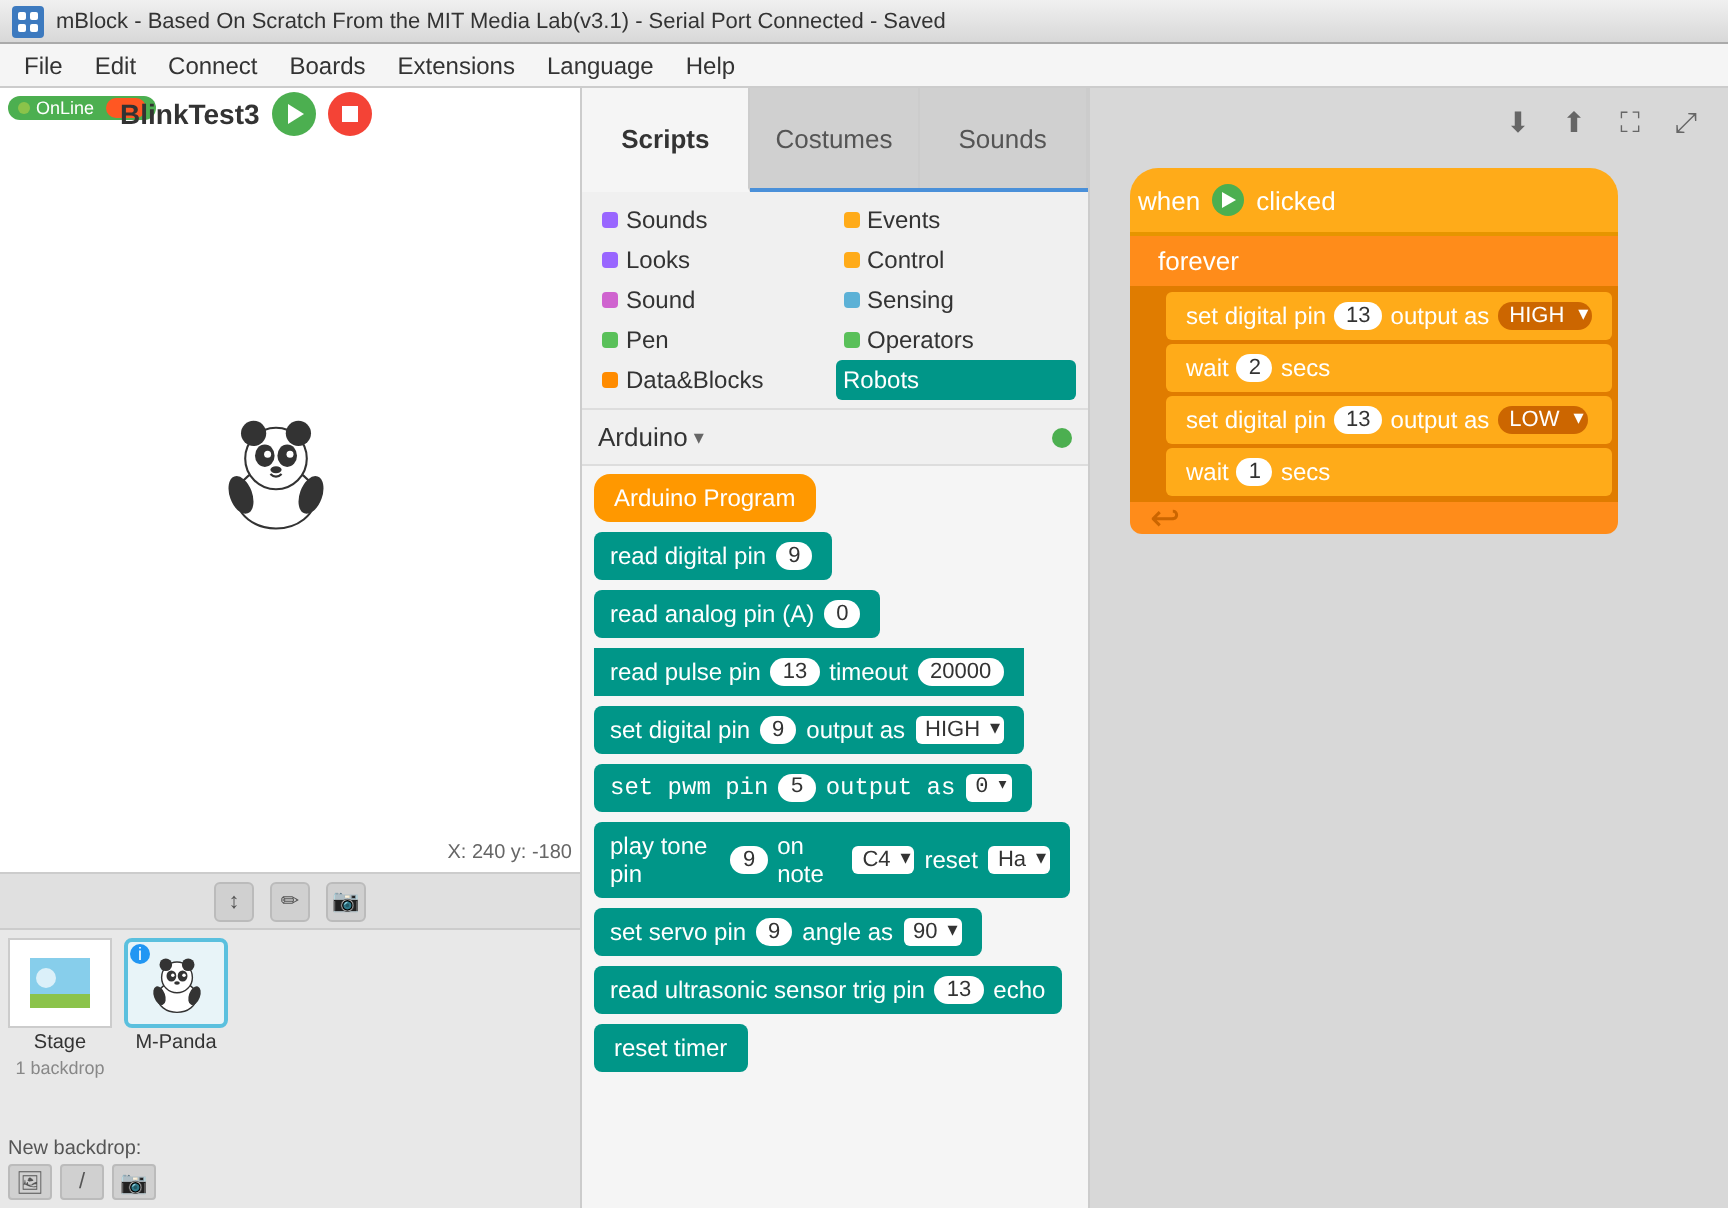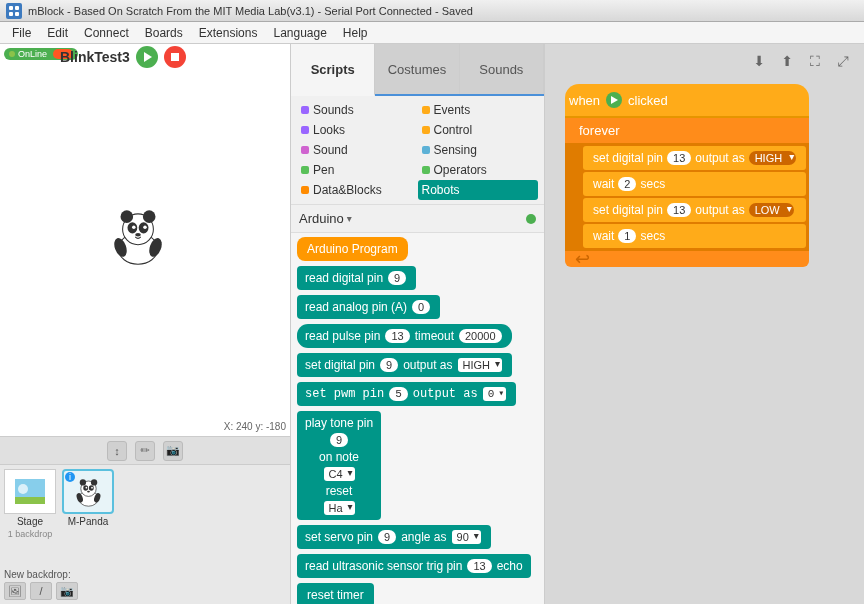--- a/index.html
+++ b/index.html
@@ -574,21 +574,21 @@
       </div>
 
       <div style="display:flex;align-items:center;margin-bottom:5px;">
         <div style="background:#009688;border-radius:4px;padding:5px 8px;color:white;font-size:12px;display:flex;align-items:center;gap:3px;cursor:pointer;">
           <span>read analog pin (A)</span>
           <span class="block-input-rounded">0</span>
         </div>
       </div>
 
       <div style="display:flex;align-items:center;margin-bottom:5px;">
-        <div style="background:#009688;border-radius:11px;padding:5px 8px;color:white;font-size:12px;display:flex;align-items:flex-start;gap:3px;cursor:pointer;">
+        <div style="background:#009688;border-radius:0;padding:5px 8px;color:white;font-size:12px;display:flex;align-items:flex-start;gap:3px;cursor:pointer;">
           <span>read pulse pin</span>
           <span class="block-input-rounded">13</span>
           <span>timeout</span>
           <span class="block-input-rounded">20000</span>
         </div>
       </div>
 
       <div style="display:flex;align-items:center;margin-bottom:5px;">
         <div style="background:#009688;border-radius:4px;padding:5px 8px;color:white;font-size:12px;display:flex;align-items:center;gap:3px;cursor:pointer;">
           <span>set digital pin</span>
@@ -601,21 +601,21 @@
       <div style="display:flex;align-items:center;margin-bottom:5px;">
         <div style="background:#009688;border-radius:4px;padding:5px 8px;color:white;font-size:12px;display:flex;align-items:center;gap:3px;cursor:pointer;font-family:Liberation Mono, monospace;">
           <span>set pwm pin</span>
           <span class="block-input-rounded">5</span>
           <span>output as</span>
           <span class="block-dropdown">0</span>
         </div>
       </div>
 
       <div style="display:flex;align-items:center;margin-bottom:5px;">
-        <div style="background:#009688;border-radius:4px;padding:5px 8px;color:white;font-size:12px;display:flex;align-items:center;gap:3px;cursor:pointer;max-width:238px;overflow:hidden;flex-direction:column;">
+        <div style="background:#009688;border-radius:4px;padding:5px 8px;color:white;font-size:12px;display:flex;align-items:center;gap:3px;cursor:pointer;max-width:238px;overflow:hidden;">
           <span>play tone pin</span>
           <span class="block-input-rounded">9</span>
           <span>on note</span>
           <span class="block-dropdown">C4</span>
           <span>reset</span>
           <span class="block-dropdown">Ha</span>
         </div>
       </div>
 
       <div style="display:flex;align-items:center;margin-bottom:5px;">

